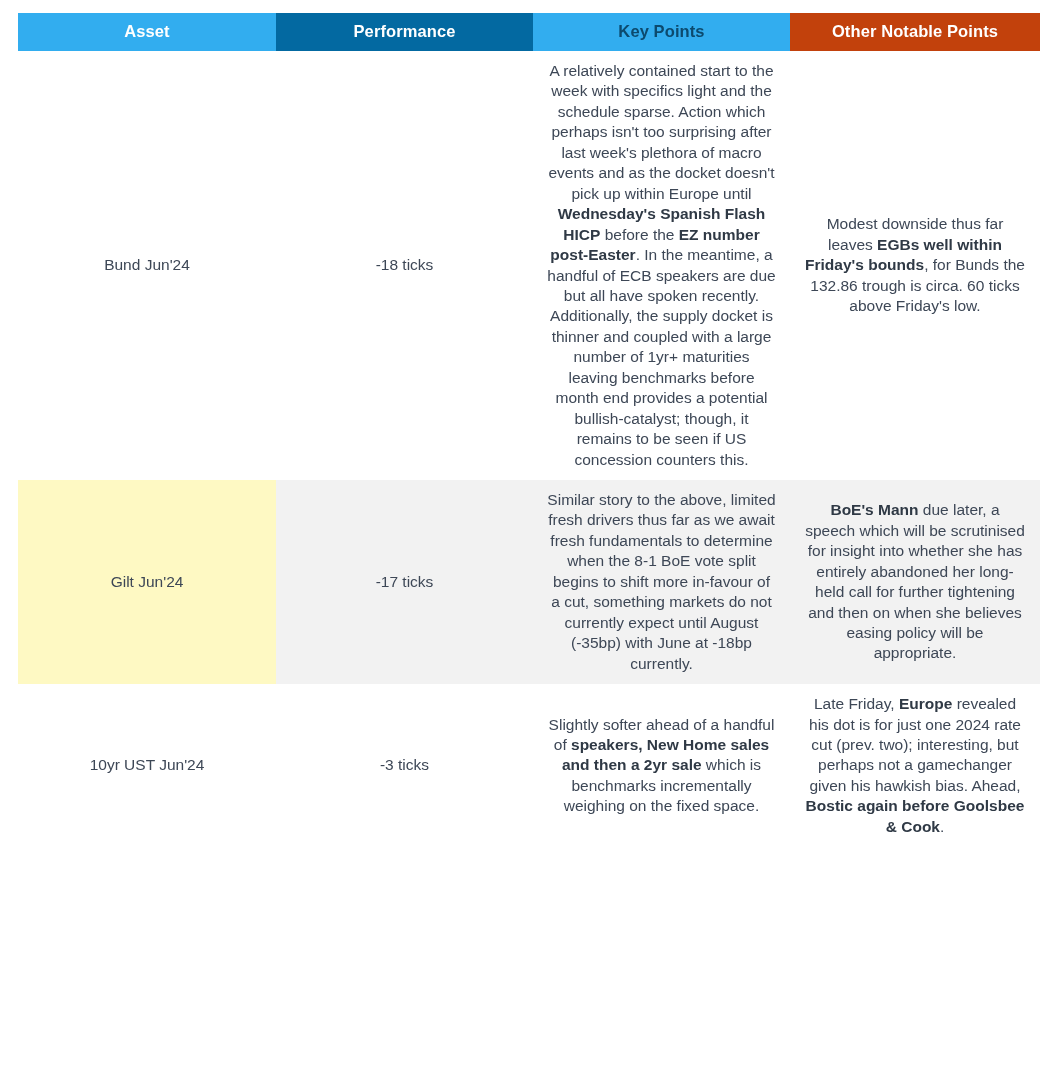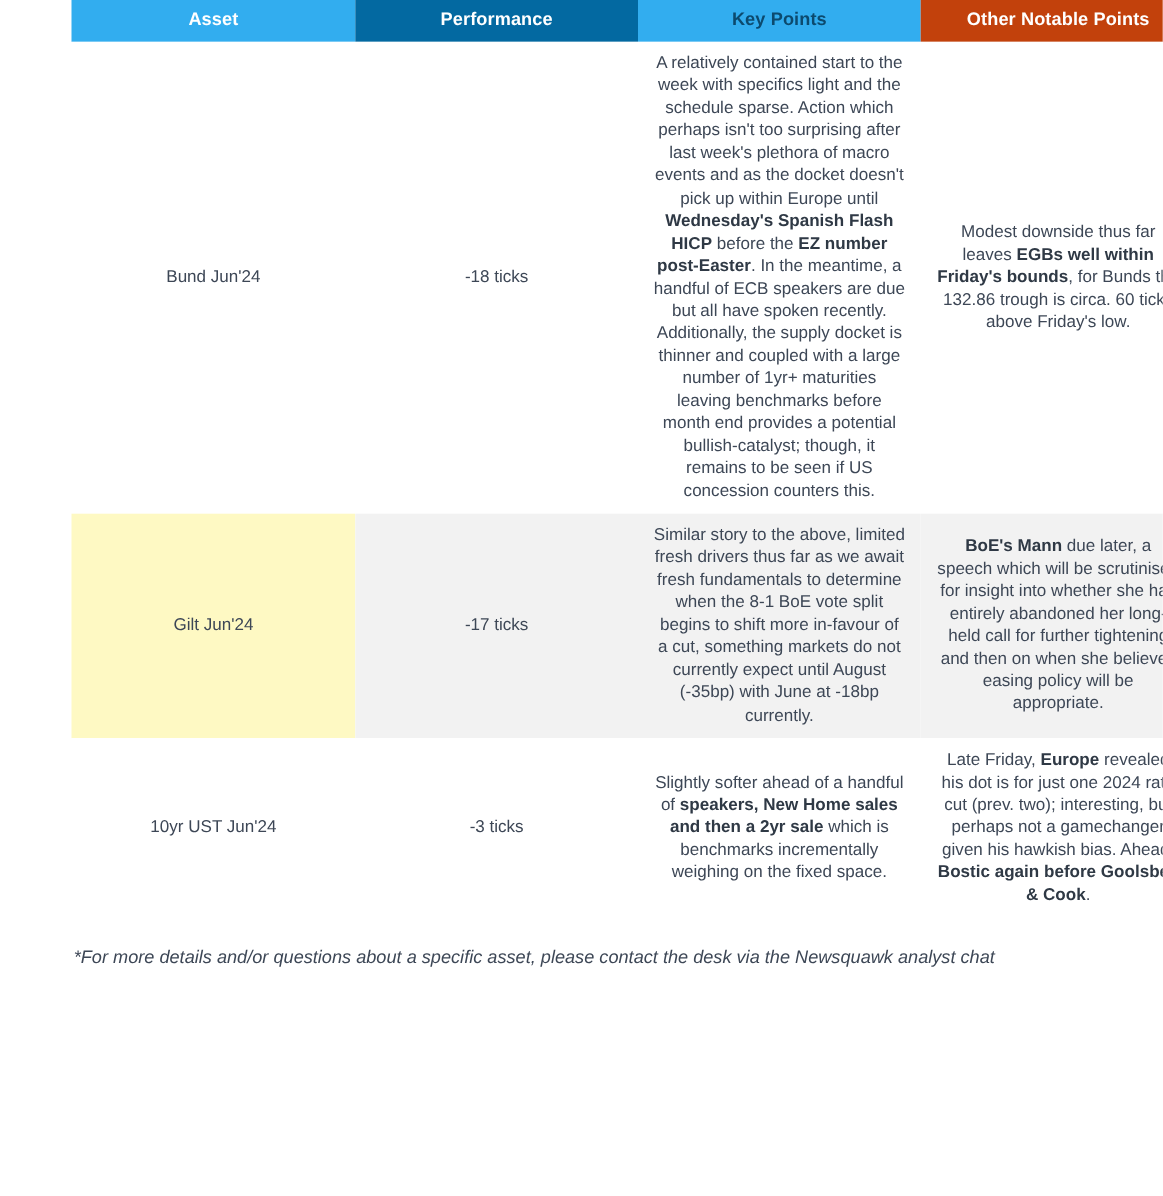--- a/index.html
+++ b/index.html
@@ -13,22 +13,21 @@
     height: 1087px;
     font-family: "Liberation Sans", sans-serif;
     color: #3d4756;
     overflow: hidden;
   }
   .page {
     position: relative;
     width: 936px;
     height: 1087px;
     box-sizing: border-box;
-    padding: 0 17px 0 18px;
-    margin-left: 47px;
+    padding: 13px 17px 0 18px;
   }
   table.asset-table {
     width: 1022px;
     border-collapse: collapse;
     table-layout: fixed;
   }
   table.asset-table col.c-asset        { width: 258px; }
   table.asset-table col.c-performance  { width: 257px; }
   table.asset-table col.c-key          { width: 257px; }
   table.asset-table col.c-other        { width: 250px; }
@@ -112,15 +111,14 @@
       </tr>
       <tr class="row-odd">
         <td class="cell-asset">10yr UST Jun'24</td>
         <td class="cell-performance">-3 ticks</td>
         <td class="cell-key rt"><span>Slightly softer ahead of a handful of </span><b>speakers, New Home sales and then a 2yr sale</b><span> which is benchmarks incrementally weighing on the fixed space.</span></td>
         <td class="cell-other rt"><span>Late Friday, </span><b>Europe</b><span> revealed his dot is for just one 2024 rate cut (prev. two); interesting, but perhaps not a gamechanger given his hawkish bias. Ahead, </span><b>Bostic again before Goolsbee &amp; Cook</b><span>.</span></td>
       </tr>
     </tbody>
   </table>
 
-  <div class="footnote">*For more details and/or questions about a specific asset, please contact the desk via the Newsquawk analyst chat</div>
 
 </div>
 
 </body></html>

